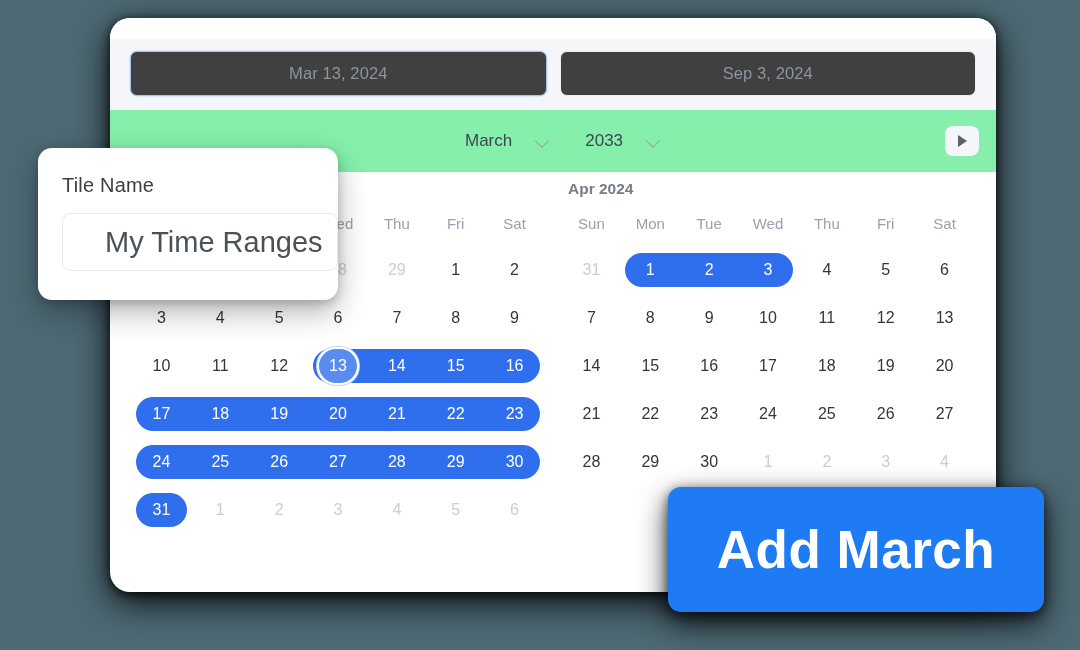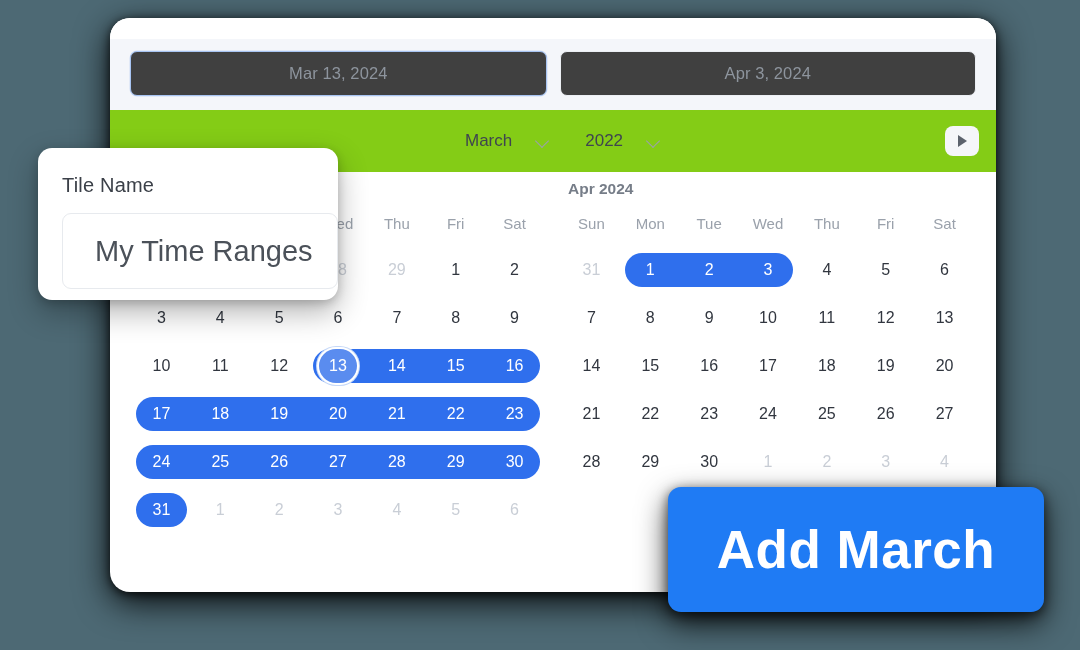--- a/index.html
+++ b/index.html
@@ -64,21 +64,21 @@
   .date-field.inactive {
     border: 1px solid #eceff4;
   }
 
   
   .nav-row {
     position: relative;
     height: 62px;
     display: flex;
     align-items: center;
-    background: #84cc16;
+    background: #86efac;
   }
 
   .select-group {
     position: absolute;
     left: 355px;
     display: flex;
     align-items: center;
     gap: 36px;
   }
 
@@ -218,27 +218,27 @@
 
   .tile-label {
     font-size: 20px;
     color: #3b4048;
     letter-spacing: 0.2px;
   }
 
   .tile-input {
     margin-top: 16px;
     width: 276px;
-    height: 76px;
+    height: 58px;
     background: #fff;
     border: 1px solid #e7eaee;
     border-radius: 9px;
     display: flex;
     align-items: center;
-    padding-left: 32px;
+    padding-left: 42px;
     font-size: 29px;
     color: #4b5159;
     white-space: nowrap;
   }
 
   
   .add-tile {
     position: absolute;
     left: 668px;
     top: 487px;
@@ -260,31 +260,31 @@
 </style>
 </head>
 <body>
 
 <div class="picker-card">
 
   <div class="card-topstrip"></div>
 
   <div class="range-bar">
     <div class="date-field active">Mar 13, 2024</div>
-    <div class="date-field inactive">Apr 3, 2024</div>
+    <div class="date-field inactive">Sep 3, 2024</div>
   </div>
 
   <div class="nav-row">
     <div class="select-group">
       <div class="select-ctl">
         <span>March</span>
         <span class="chev"></span>
       </div>
       <div class="select-ctl">
-        <span>2022</span>
+        <span>2033</span>
         <span class="chev"></span>
       </div>
     </div>
     <button class="next-btn">
       <span class="tri-right"></span>
     </button>
   </div>
 
   <div class="cal-area">
     <div class="cal left" id="cal-march">

